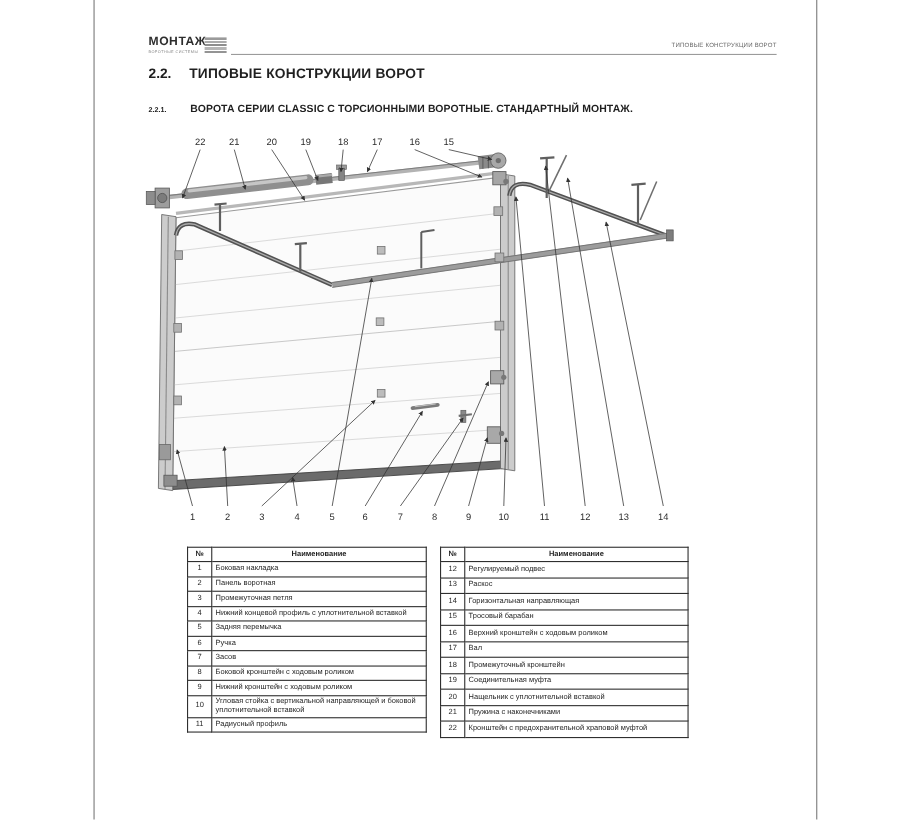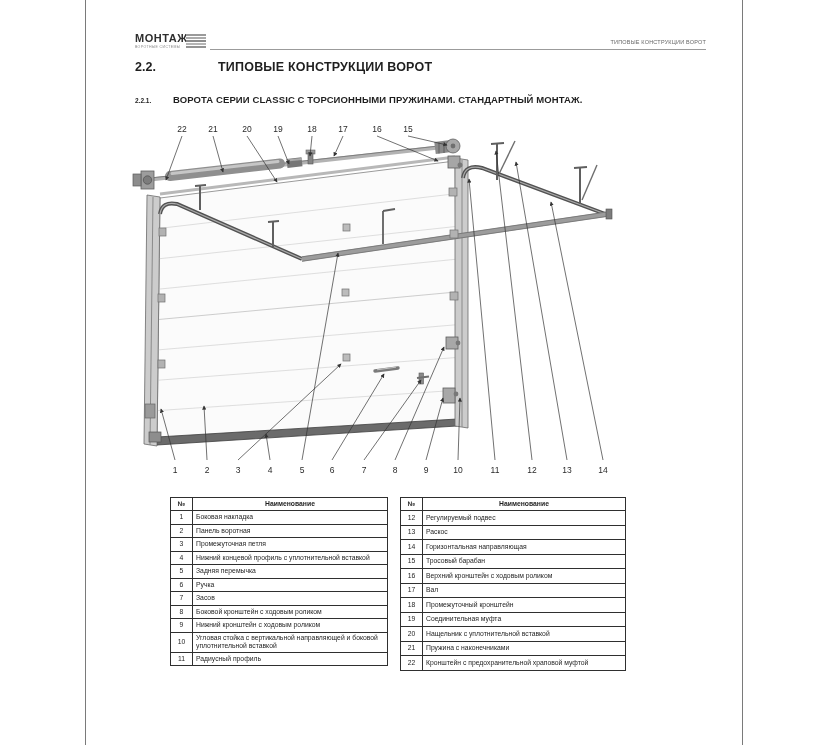--- a/index.html
+++ b/index.html
@@ -15,21 +15,21 @@
   .logo{position:absolute;left:135px;top:33px;}
   .logo-title{font-weight:bold;font-size:11px;letter-spacing:.5px;color:#2e2e2e;line-height:11px;}
   .logo-sub{font-size:3.5px;color:#8a8a8a;letter-spacing:.4px;margin-top:1px;}
   .logo-mark{position:absolute;left:186px;top:34px;width:20px;height:16px;
     background:linear-gradient(#9a9a9a 0 2px,#fff 2px 3px,#ababab 3px 5px,#fff 5px 6px,#8d8d8d 6px 8px,#fff 8px 9px,#b5b5b5 9px 11px,#fff 11px 12px,#949494 12px 14px,#fff 14px 16px);}
   .header-rule{position:absolute;left:210px;top:49px;width:496px;height:1px;background:#9b9b9b;}
   .running-title{position:absolute;left:400px;top:39px;width:306px;text-align:right;
     font-size:5.5px;color:#666;letter-spacing:.2px;}
 
   
-  .h1{position:absolute;left:135px;top:60px;display:flex;align-items:baseline;gap:46px;}
+  .h1{position:absolute;left:135px;top:60px;display:flex;align-items:baseline;}
   .h1 .num{font-weight:bold;font-size:12.5px;width:37px;}
   .h1 .txt{font-weight:bold;font-size:12.5px;letter-spacing:.2px;}
   .h2{position:absolute;left:135px;top:94px;display:flex;align-items:baseline;}
   .h2 .num{font-weight:bold;font-size:6.5px;width:38px;}
   .h2 .txt{font-weight:bold;font-size:9.5px;letter-spacing:.1px;}
 
   
   #diagram{position:absolute;left:130px;top:116px;width:550px;height:367px;}
 
   
@@ -56,21 +56,21 @@
 <div class="logo-mark"></div>
 <div class="running-title">ТИПОВЫЕ КОНСТРУКЦИИ ВОРОТ</div>
 <div class="header-rule"></div>
 
 <div class="h1">
   <span class="num">2.2.</span>
   <span class="txt">ТИПОВЫЕ КОНСТРУКЦИИ ВОРОТ</span>
 </div>
 <div class="h2">
   <span class="num">2.2.1.</span>
-  <span class="txt">ВОРОТА СЕРИИ CLASSIC С ТОРСИОННЫМИ ПРУЖИНАМИ. СТАНДАРТНЫЙ МОНТАЖ.</span>
+  <span class="txt">ВОРОТА СЕРИИ CLASSIC С ТОРСИОННЫМИ ВОРОТНЫЕ. СТАНДАРТНЫЙ МОНТАЖ.</span>
 </div>
 
 <svg id="diagram" viewBox="0 0 550 367">
   <defs>
     <marker id="ah" markerWidth="7" markerHeight="7" refX="5.2" refY="3" orient="auto">
       <path d="M0,0 L6,3 L0,6 z" fill="#333"></path>
     </marker>
   </defs>
 
   <g>

